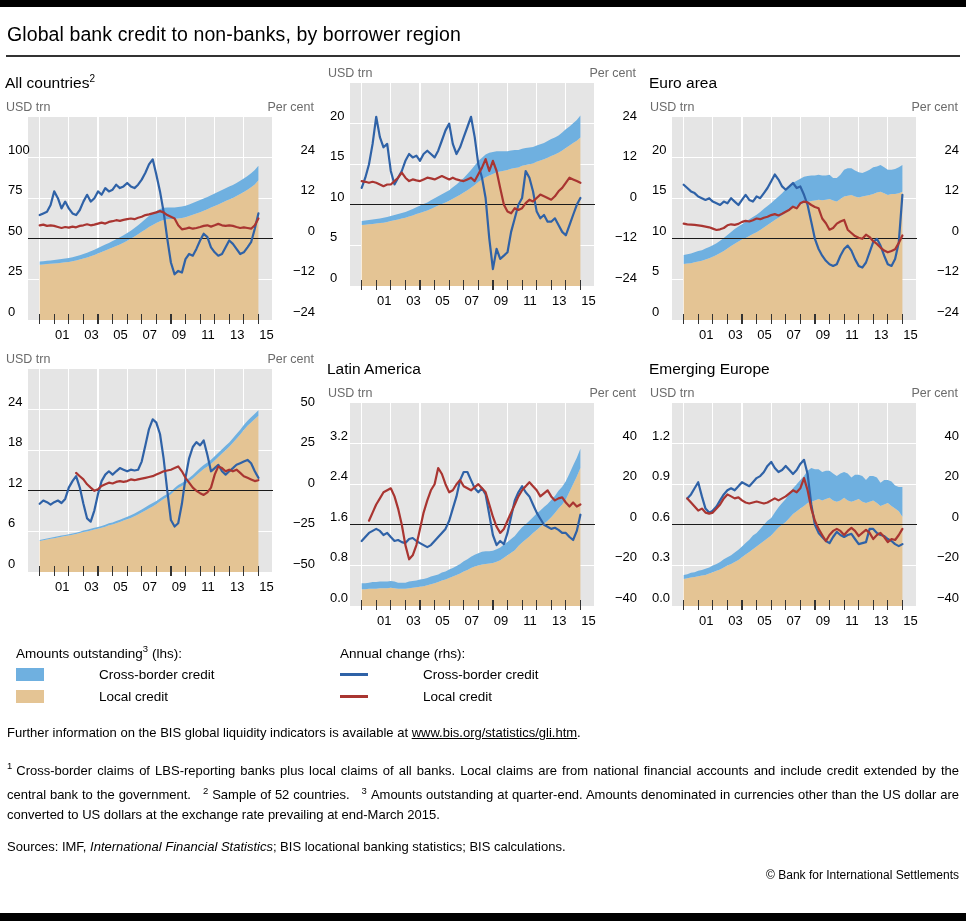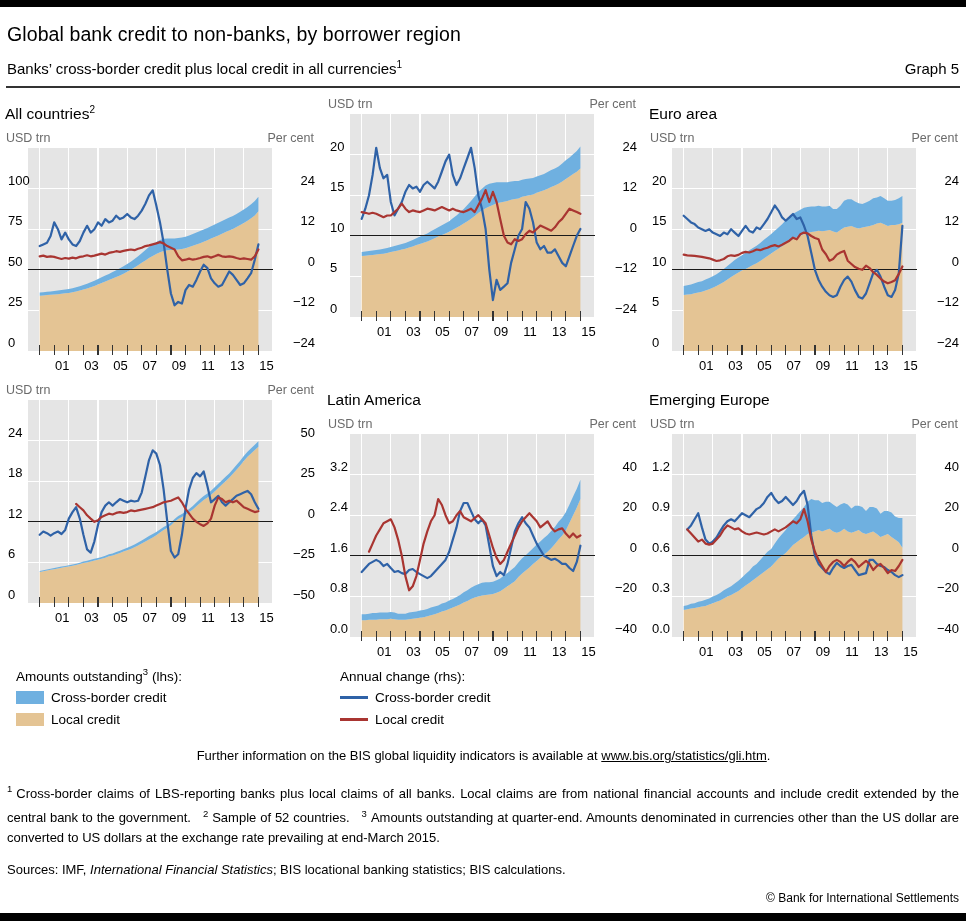--- a/index.html
+++ b/index.html
@@ -14,49 +14,45 @@
   .divider{border:none;border-top:2px solid #333;margin:9px 0 0 0;}
   .panels{display:grid;grid-template-columns:322px 322px 322px;margin-top:2px;}
   .panel{width:322px;}
   .panel-title{font-size:15.5px;font-weight:400;margin:10px 0 0 5px;line-height:20px;}
   .panel-title sup{font-size:10px;}
   .units{display:flex;justify-content:space-between;font-size:12.5px;color:#6b6b6b;
          margin:7px 8px 3px 6px;line-height:14px;gap:36px;}
   .chart svg{display:block;}
   .tick-label{font-family:"Liberation Sans",sans-serif;font-size:13px;fill:#000;}
   .year-label{font-family:"Liberation Sans",sans-serif;font-size:13px;fill:#000;}
-  .legend{position:relative;height:66px;margin-top:4px;font-size:13.5px;}
+  .legend{position:relative;height:66px;margin-top:12px;font-size:13.5px;}
   .legend-group{position:absolute;top:0;}
   .lg1{left:16px;} .lg2{left:340px;}
   .legend-head{margin-bottom:5px;}
   .legend-head sup{font-size:9.5px;}
-  .legend-item{display:flex;align-items:center;margin-top:4px;height:18px;}
+  .legend-item{display:flex;align-items:center;margin-top:4px;height:18px;gap:48px;}
   .swatch{display:inline-block;width:28px;height:13px;margin-right:7px;flex:none;}
   .swatch.line{height:3px;}
   .footer{padding:0 6px;font-size:13px;}
-  .info-line{margin:16px 0 0 1px;text-align:center;}
+  .info-line{margin:16px 0 0 1px;}
   .info-link{text-decoration:underline;color:#000;cursor:pointer;}
   .footnotes{margin:16px 1px 0 1px;text-align:justify;line-height:20px;font-size:13px;}
   .fn-seg sup{font-size:9.5px;margin-right:4px;}
   .fn-seg + .fn-seg sup{margin-left:12px;}
   .sources{margin:14px 1px 0 1px;}
   .copyright{font-size:12px;text-align:right;margin:14px 1px 8px 1px;}
 </style>
 </head>
 <body>
 
 <div class="page">
   <div class="topbar"></div>
 
   <div class="header">
     <div class="page-title">Global bank credit to non-banks, by borrower region</div>
-    <div class="sub-row">
-      <span><span>Banks’ cross-border credit plus local credit in all currencies</span><sup>1</sup></span>
-      <span>Graph 5</span>
-    </div>
     <hr class="divider">
   </div>
 
   <div class="panels">
     <section class="panel">
       <h3 class="panel-title"><span>All countries</span><sup>2</sup></h3>
       <div class="units">
         <span>USD trn</span>
         <span>Per cent</span>
       </div>

